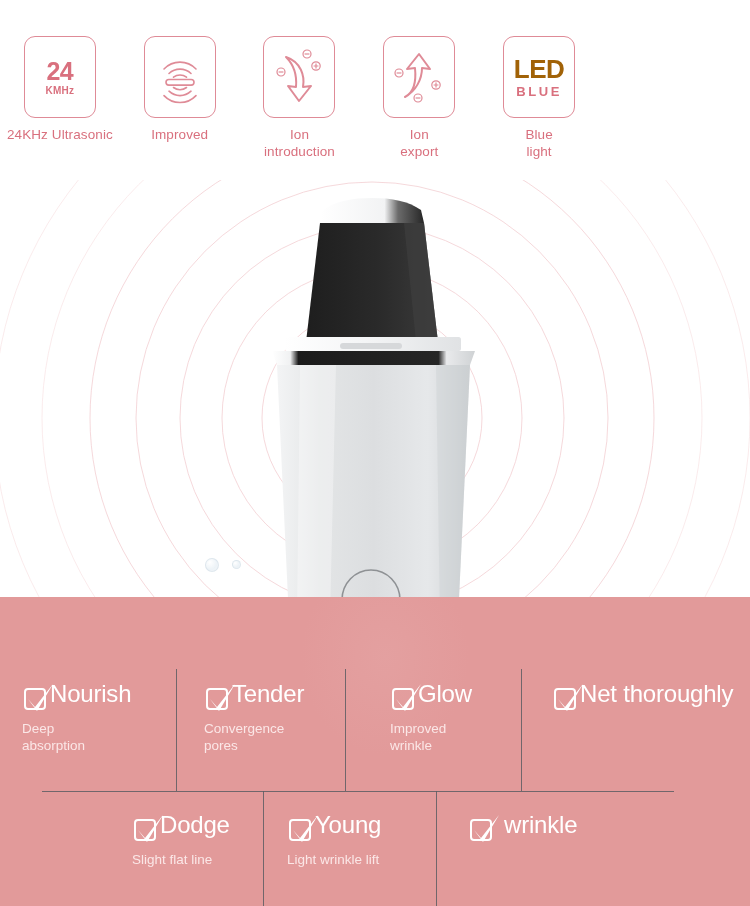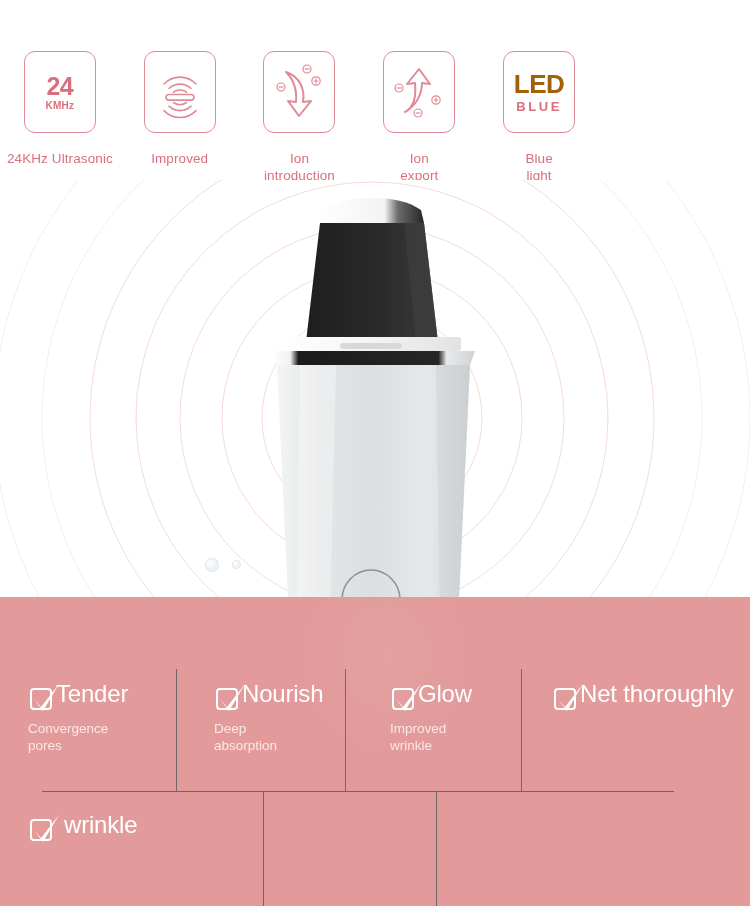--- a/index.html
+++ b/index.html
@@ -7,34 +7,34 @@
   body {
     font-family: "Liberation Sans", sans-serif;
     background:#ffffff;
     overflow:hidden;
     position:relative;
   }
   .page { position:relative; width:750px; height:906px; background:#fff; overflow:hidden; }
 
   
   .features {
-    position:absolute; top:15px; left:0; width:599px; height:180px;
+    position:absolute; top:0; left:0; width:599px; height:180px;
     display:flex; justify-content:center; align-items:flex-start;
   }
   .feature {
     width:138px; display:flex; flex-direction:column; align-items:center;
     padding-top:36px;
   }
   .f-card {
     width:72px; height:82px; border:1.4px solid #df8b97; border-radius:11px;
     background:#fff; display:flex; align-items:center; justify-content:center;
     position:relative;
   }
   .f-label {
-    margin-top:17px; text-align:center; color:#d9707e;
+    margin-top:8px; text-align:center; color:#d9707e;
     font-size:13.5px; line-height:1.28; letter-spacing:.1px; font-weight:400;
   }
 
   
   .khz { text-align:center; line-height:1; }
   .khz .big { font-size:25px; font-weight:bold; color:#d9707e; letter-spacing:-.5px; display:block; }
   .khz .small { font-size:10px; font-weight:bold; color:#d9707e; display:block; margin-top:2px; letter-spacing:.2px;}
 
   
   .led { text-align:center; line-height:1; }
@@ -252,56 +252,56 @@
 
       <ellipse cx="371" cy="420" rx="29" ry="30" fill="none" stroke="#8e9194" stroke-width="1.6"></ellipse>
     </svg>
 
   </div>
 
   <div class="panel">
     <div class="panel-glow"></div>
 
     <div class="row row1">
+      <div class="cell" style="width:176px; padding-left:22px;">
+        <div class="cell-inner">
+          <div class="benefit-head">
+            <span class="chk">
+              <span class="box"></span>
+              <svg width="34" height="32" viewBox="0 0 34 32">
+                  <path d="M6 15 L13 23 L31 0 L15 27 Z" fill="#ffffff"></path>
+                </svg>
+            </span>
+            <span class="b-title">Nourish</span>
+          </div>
+          <div class="b-sub">
+            <span>Deep</span><br>
+            <span>absorption</span>
+          </div>
+        </div>
+      </div>
+
       <div class="cell" style="width:192px; padding-left:28px;">
         <div class="cell-inner">
           <div class="benefit-head">
             <span class="chk">
               <span class="box"></span>
               <svg width="34" height="32" viewBox="0 0 34 32">
                   <path d="M6 15 L13 23 L31 0 L15 27 Z" fill="#ffffff"></path>
                 </svg>
             </span>
             <span class="b-title">Tender</span>
           </div>
           <div class="b-sub">
             <span>Convergence</span><br>
             <span>pores</span>
           </div>
         </div>
       </div>
 
-      <div class="cell" style="width:176px; padding-left:22px;">
-        <div class="cell-inner">
-          <div class="benefit-head">
-            <span class="chk">
-              <span class="box"></span>
-              <svg width="34" height="32" viewBox="0 0 34 32">
-                  <path d="M6 15 L13 23 L31 0 L15 27 Z" fill="#ffffff"></path>
-                </svg>
-            </span>
-            <span class="b-title">Nourish</span>
-          </div>
-          <div class="b-sub">
-            <span>Deep</span><br>
-            <span>absorption</span>
-          </div>
-        </div>
-      </div>
-
       <div class="cell" style="width:162px; padding-left:22px;">
         <div class="cell-inner">
           <div class="benefit-head">
             <span class="chk">
               <span class="box"></span>
               <svg width="34" height="32" viewBox="0 0 34 32">
                   <path d="M6 15 L13 23 L31 0 L15 27 Z" fill="#ffffff"></path>
                 </svg>
             </span>
             <span class="b-title">Glow</span>
@@ -322,21 +322,53 @@
                   <path d="M6 15 L13 23 L31 0 L15 27 Z" fill="#ffffff"></path>
                 </svg>
             </span>
             <span class="b-title">Net thoroughly</span>
           </div>
         </div>
       </div>
     </div>
 
     <div class="row row2">
-
+      <div class="cell" style="width:265px; padding-left:132px;">
+        <div class="cell-inner">
+          <div class="benefit-head">
+            <span class="chk">
+              <span class="box"></span>
+              <svg width="34" height="32" viewBox="0 0 34 32">
+                  <path d="M6 15 L13 23 L31 0 L15 27 Z" fill="#ffffff"></path>
+                </svg>
+            </span>
+            <span class="b-title">Dodge</span>
+          </div>
+          <div class="b-sub">
+            <span>Slight flat line</span>
+          </div>
+        </div>
+      </div>
+
+      <div class="cell" style="width:175px; padding-left:22px;">
+        <div class="cell-inner">
+          <div class="benefit-head">
+            <span class="chk">
+              <span class="box"></span>
+              <svg width="34" height="32" viewBox="0 0 34 32">
+                  <path d="M6 15 L13 23 L31 0 L15 27 Z" fill="#ffffff"></path>
+                </svg>
+            </span>
+            <span class="b-title">Young</span>
+          </div>
+          <div class="b-sub">
+            <span>Light wrinkle lift</span>
+          </div>
+        </div>
+      </div>
 
       <div class="cell" style="width:200px; padding-left:28px;">
         <div class="cell-inner">
           <div class="benefit-head">
             <span class="chk">
               <span class="box"></span>
               <svg width="34" height="32" viewBox="0 0 34 32">
                   <path d="M6 15 L13 23 L31 0 L15 27 Z" fill="#ffffff"></path>
                 </svg>
             </span>

